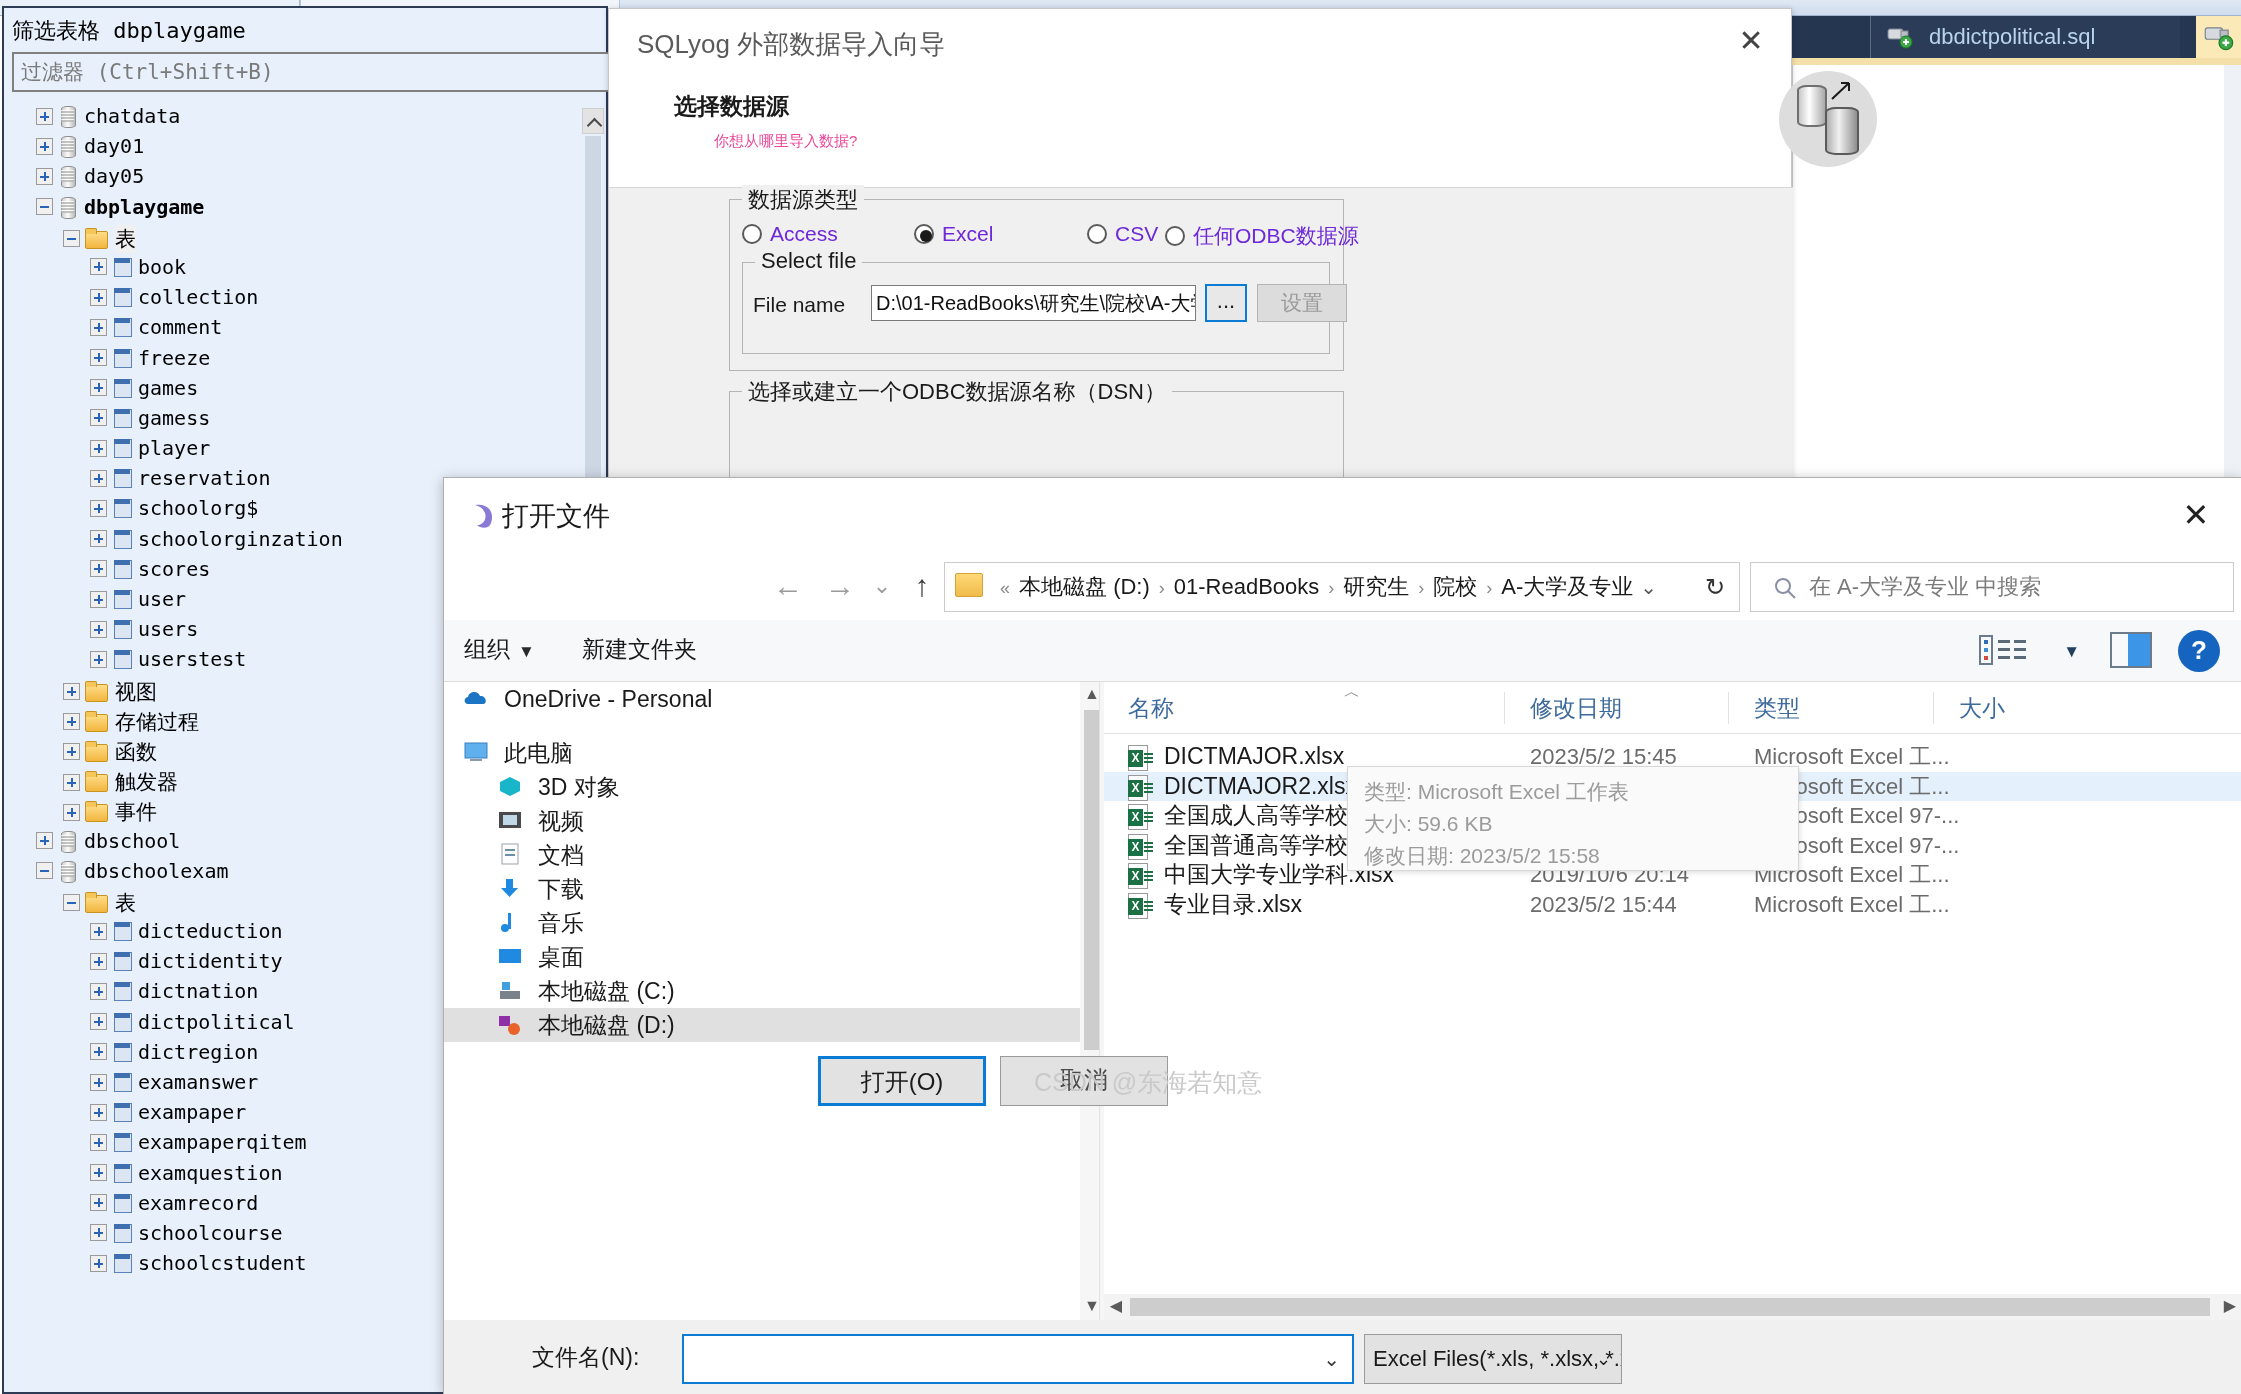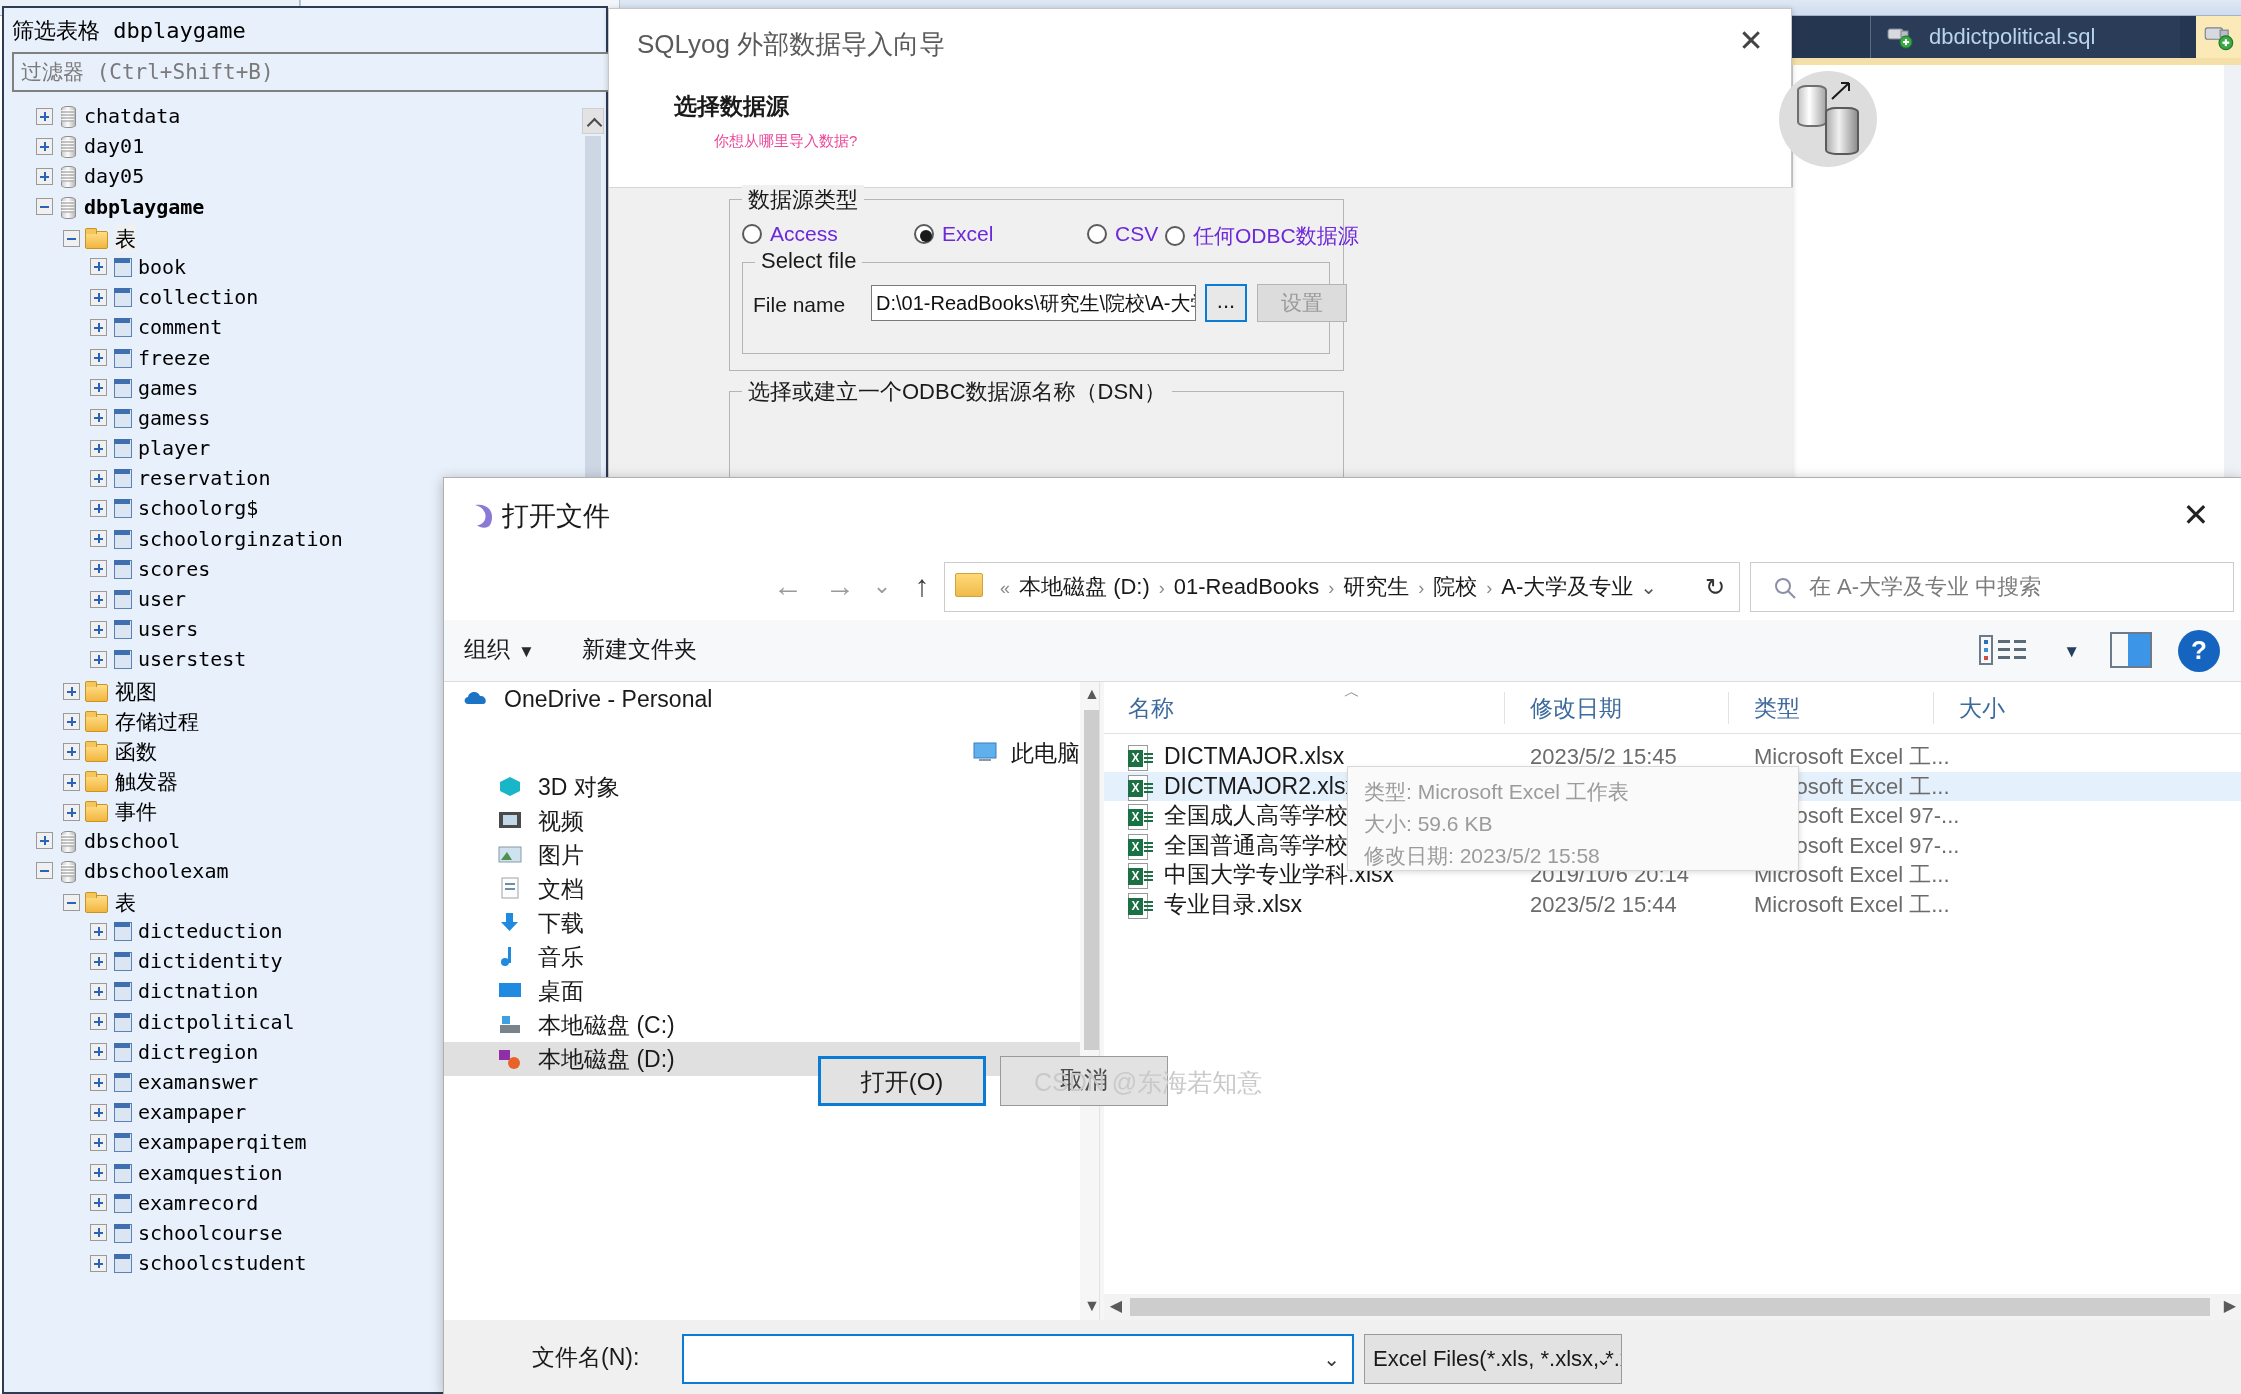--- a/index.html
+++ b/index.html
@@ -506,35 +506,31 @@
       <div class="tl-pane"></div>
       <div class="tl-help">?</div>
     </div>
 
     <div class="ofd-side">
       <div class="side-list" id="side-list">
           <div class="side-item" style="padding-left: 18px;"><span class="si"><svg width="28" height="24" viewBox="0 0 28 24">
                 <path d="M6 18 C2 18,1 12,6 11 C7 5,16 4,18 10 C24 9,26 18,21 18 Z" fill="#1b74c4"></path>
               </svg></span><span class="st">OneDrive - Personal</span></div>
           <div class="side-item" style="padding-left: 18px; height: 20px;"></div>
-          <div class="side-item" style="padding-left: 18px; text-align: right;"><span class="si"><svg width="28" height="24" viewBox="0 0 28 24">
+          <div class="side-item" style="padding-left: 18px;"><span class="si"><svg width="28" height="24" viewBox="0 0 28 24">
                 <rect x="3" y="3" width="22" height="15" fill="#5fb0ec" stroke="#3a7fbf"></rect>
                 <rect x="8" y="19" width="12" height="2" fill="#8a9aa8"></rect>
               </svg></span><span class="st">此电脑</span></div>
           <div class="side-item" style="padding-left: 52px;"><span class="si"><svg width="28" height="24" viewBox="0 0 28 24">
                 <path d="M14 3 L24 8 L24 17 L14 22 L4 17 L4 8 Z" fill="#19b5c9"></path>
               </svg></span><span class="st">3D 对象</span></div>
           <div class="side-item" style="padding-left: 52px;"><span class="si"><svg width="28" height="24" viewBox="0 0 28 24">
                 <rect x="3" y="4" width="22" height="16" fill="#4a4a4a"></rect>
                 <rect x="7" y="7" width="14" height="10" fill="#c0d8e8"></rect>
               </svg></span><span class="st">视频</span></div>
-          <div class="side-item" style="padding-left: 52px;"><span class="si"><svg width="28" height="24" viewBox="0 0 28 24">
-                <rect x="3" y="5" width="22" height="15" fill="#cfe3ef" stroke="#8a9aa8"></rect>
-                <path d="M5 18 L11 10 L16 18 Z" fill="#4f8f4f"></path>
-              </svg></span><span class="st">图片</span></div>
           <div class="side-item" style="padding-left: 52px; text-decoration: underline;"><span class="si"><svg width="28" height="24" viewBox="0 0 28 24">
                 <rect x="6" y="2" width="16" height="20" fill="#fdfdfd" stroke="#9aa3ad"></rect>
                 <rect x="9" y="7" width="10" height="2" fill="#6b8fa8"></rect>
                 <rect x="9" y="12" width="10" height="2" fill="#6b8fa8"></rect>
               </svg></span><span class="st">文档</span></div>
           <div class="side-item" style="padding-left: 52px;"><span class="si"><svg width="28" height="24" viewBox="0 0 28 24">
                 <rect x="10" y="3" width="7" height="10" fill="#1f8ae0"></rect>
                 <path d="M5 12 L13.5 21 L22 12 Z" fill="#1f8ae0"></path>
               </svg></span><span class="st">下载</span></div>
           <div class="side-item" style="padding-left: 52px;"><span class="si"><svg width="28" height="24" viewBox="0 0 28 24">

